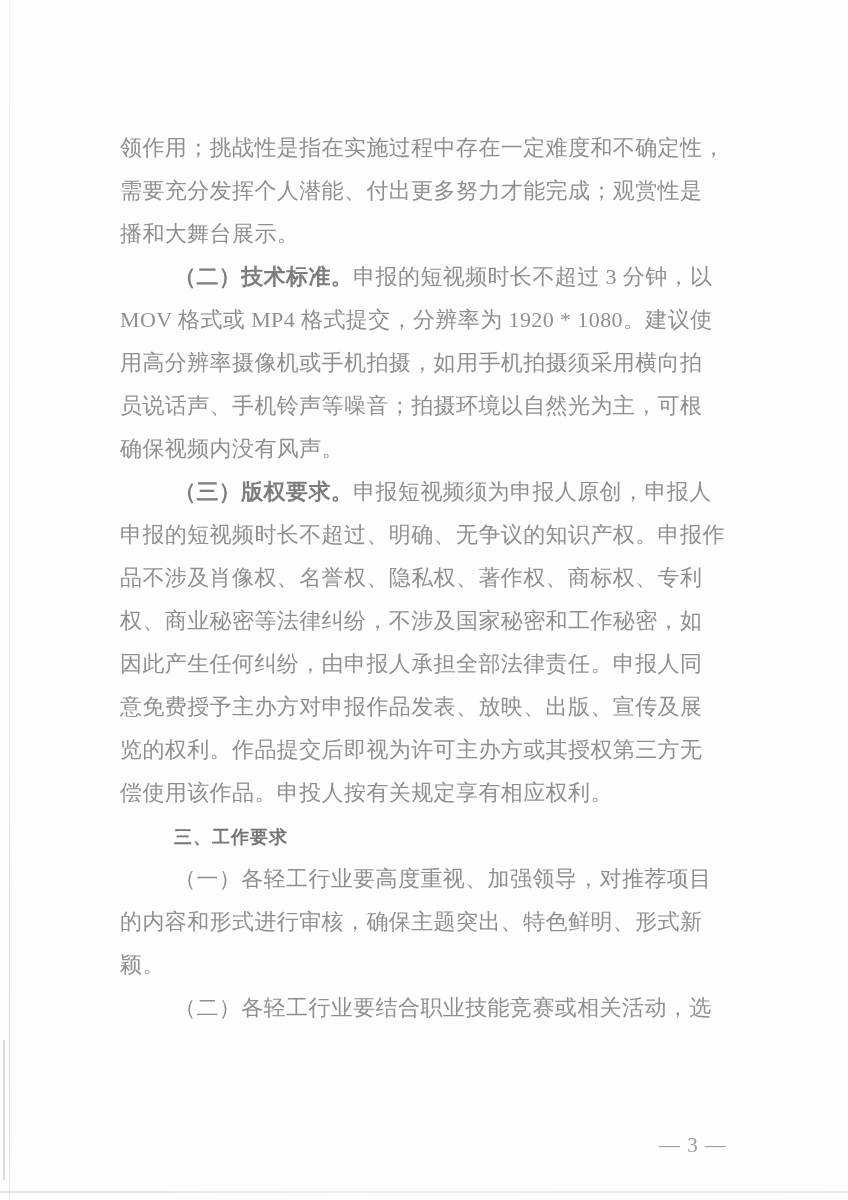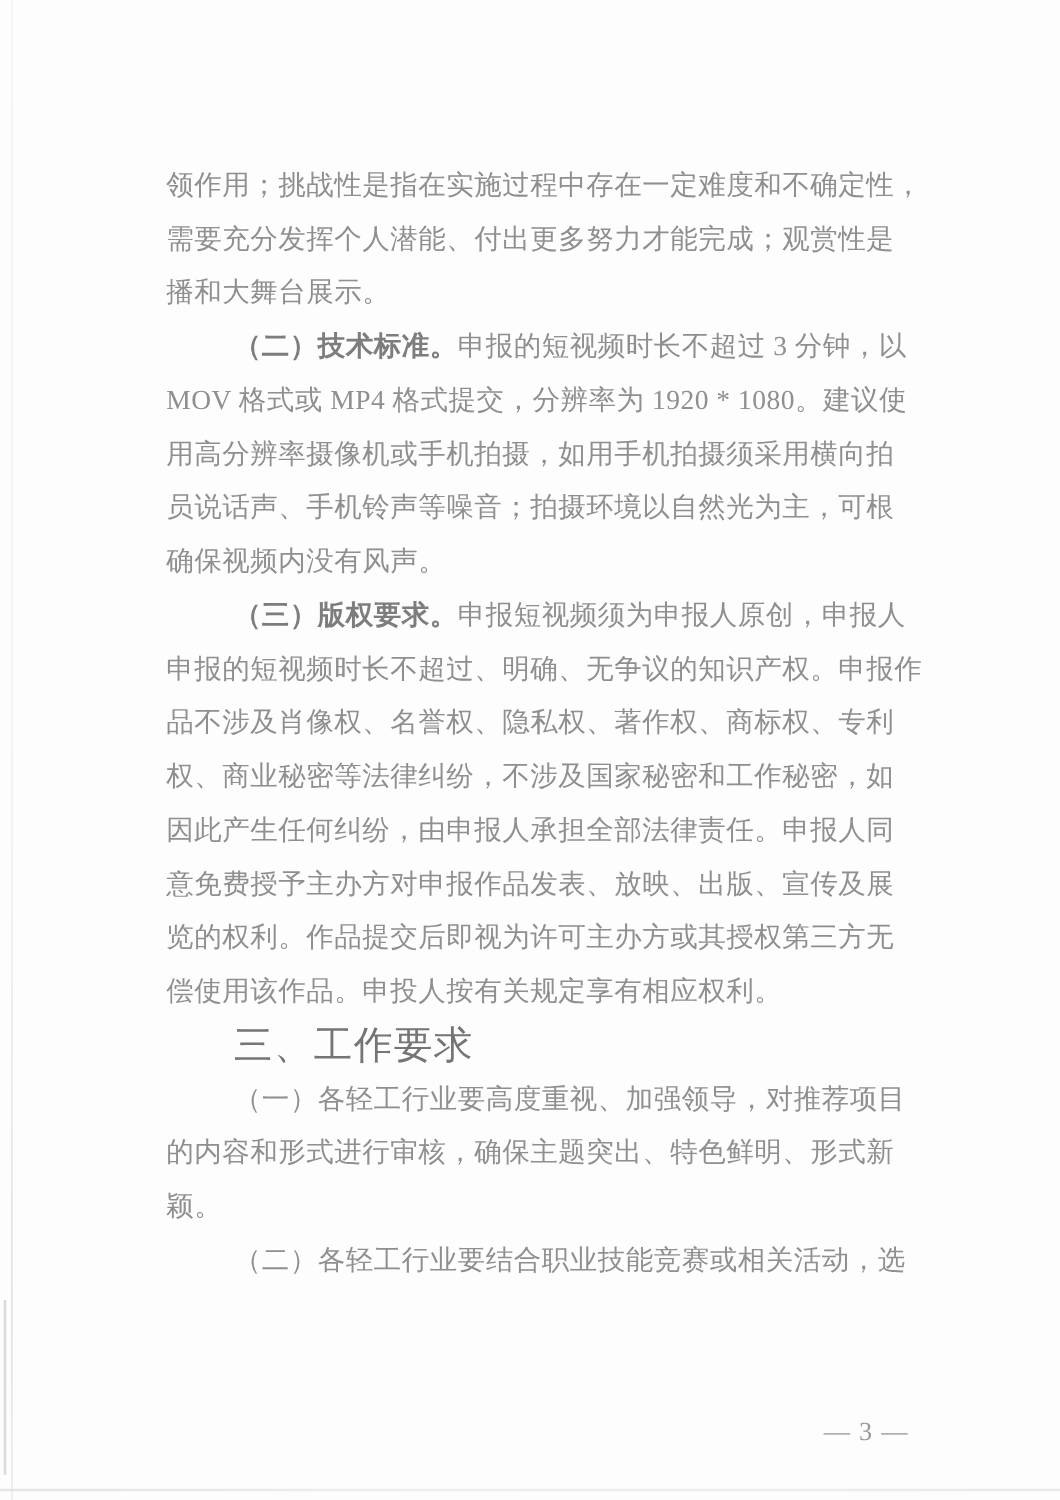--- a/index.html
+++ b/index.html
@@ -38,43 +38,43 @@
     left: 0;
     top: 1191px;
     width: 848px;
     height: 2px;
     background: linear-gradient(to right, #dcdcdc 0%, #e8e8e8 40%, #e3e3e3 100%);
     opacity: 0.75;
     pointer-events: none;
   }
   .doc-text {
     position: absolute;
-    left: 133px;
+    left: 120px;
     top: 126px;
     width: 614px;
   }
   .line {
     height: 43px;
     line-height: 43px;
     font-size: 22px;
     letter-spacing: 0.4px;
     color: var(--body-color, #8f8f8f);
     white-space: nowrap;
   }
   .line.indent {
     padding-left: 54px;
   }
   .seg.bold {
     font-weight: 700;
     color: var(--bold-color, #7d7d7d);
   }
   .line.heading .seg {
     font-family: "Liberation Sans", "DejaVu Sans", sans-serif;
-    font-weight: 400;
-    font-size: 31px;
+    font-weight: 700;
+    font-size: 18px;
     color: var(--heading-color, #757575);
     letter-spacing: 1px;
   }
   .page-number {
     position: absolute;
     left: 648px;
     top: 1133px;
     width: 90px;
     text-align: center;
     font-size: 21px;

